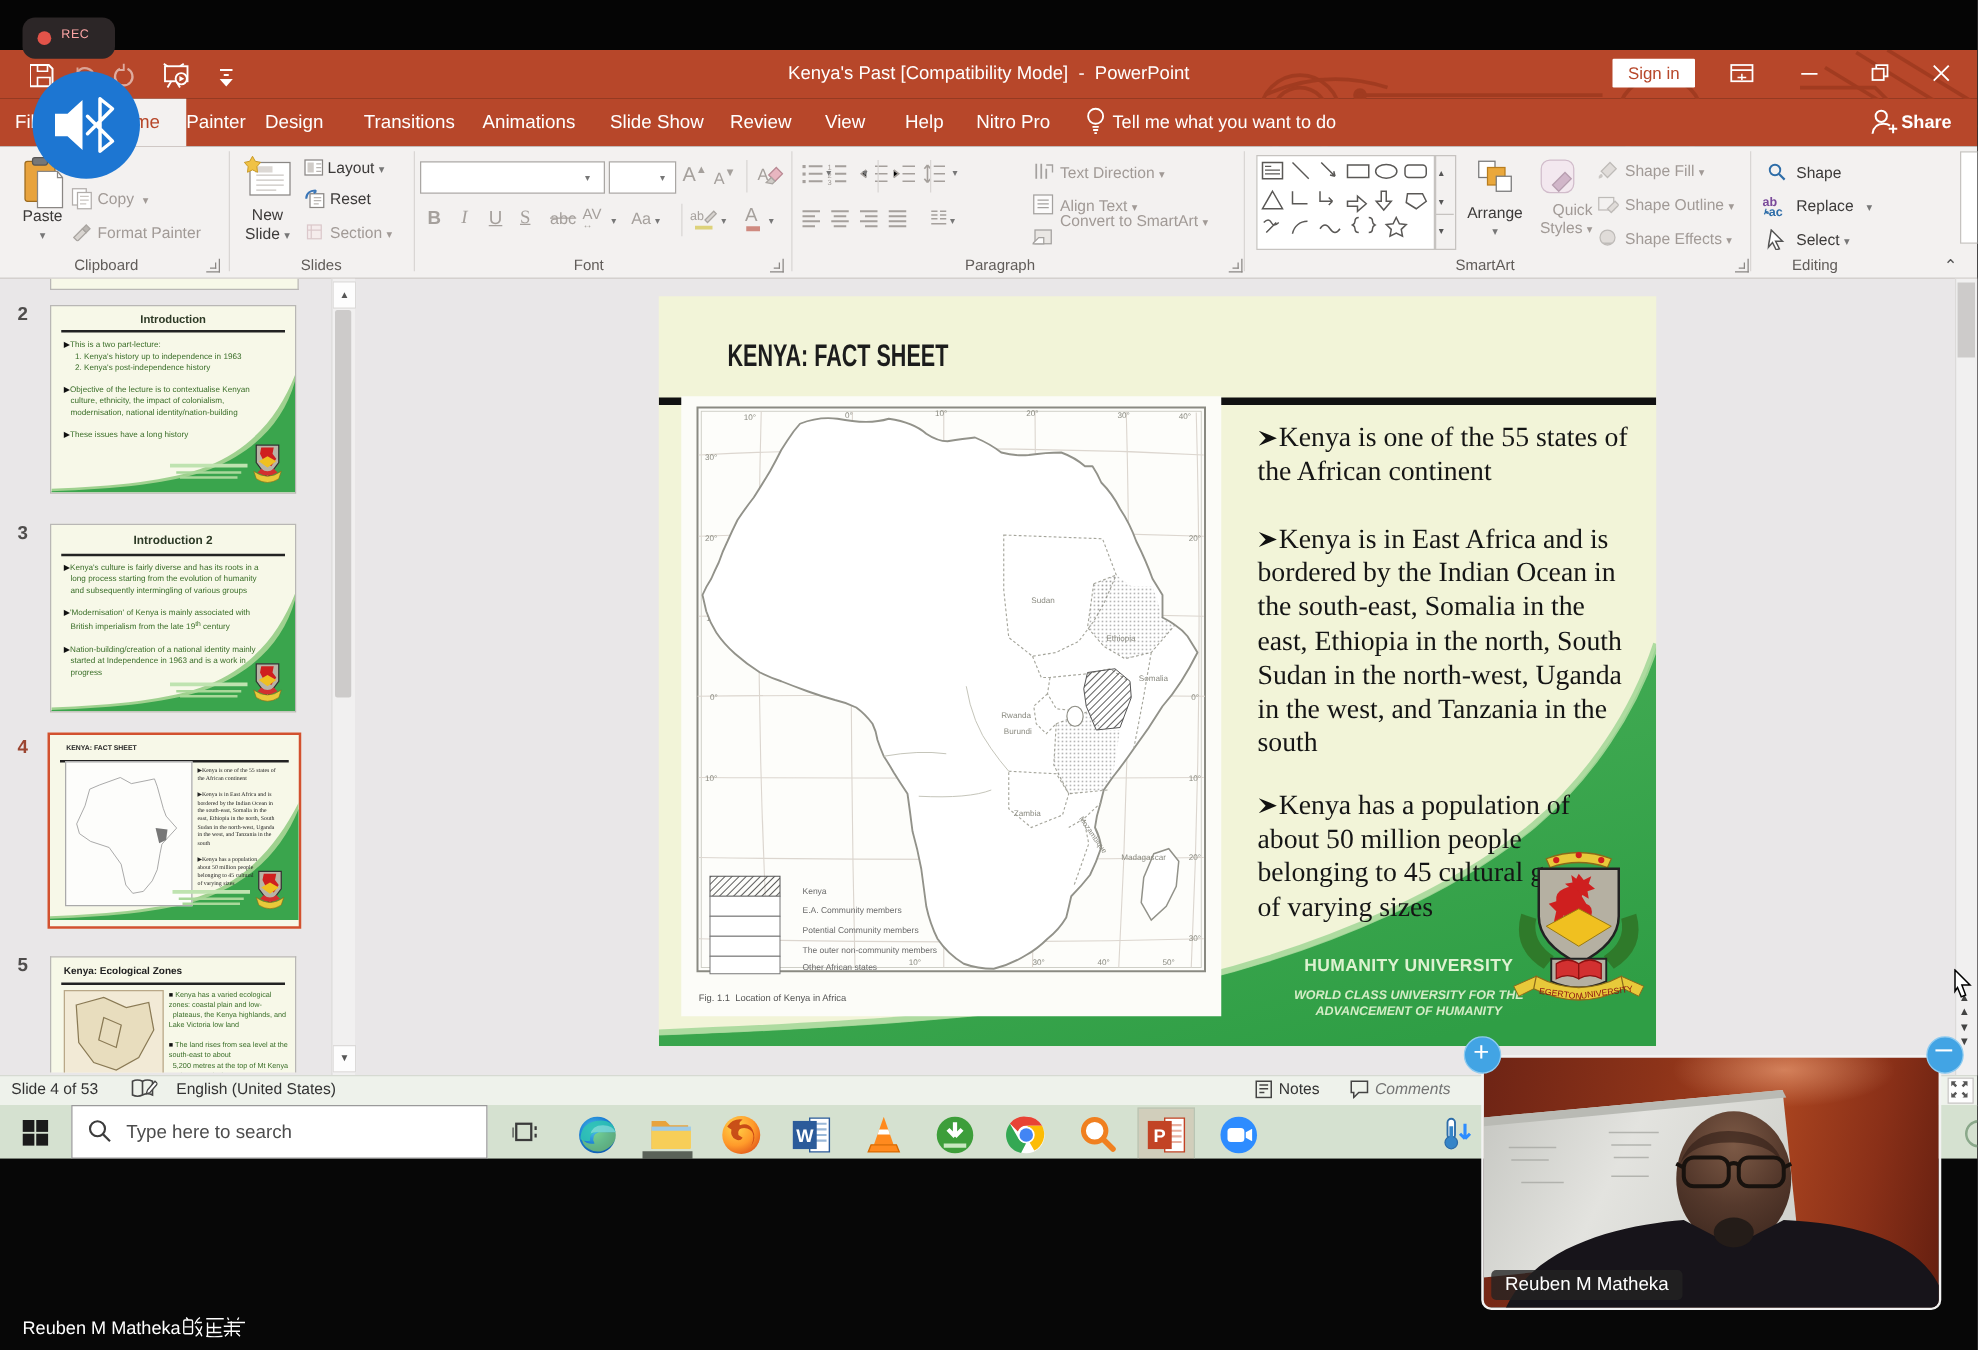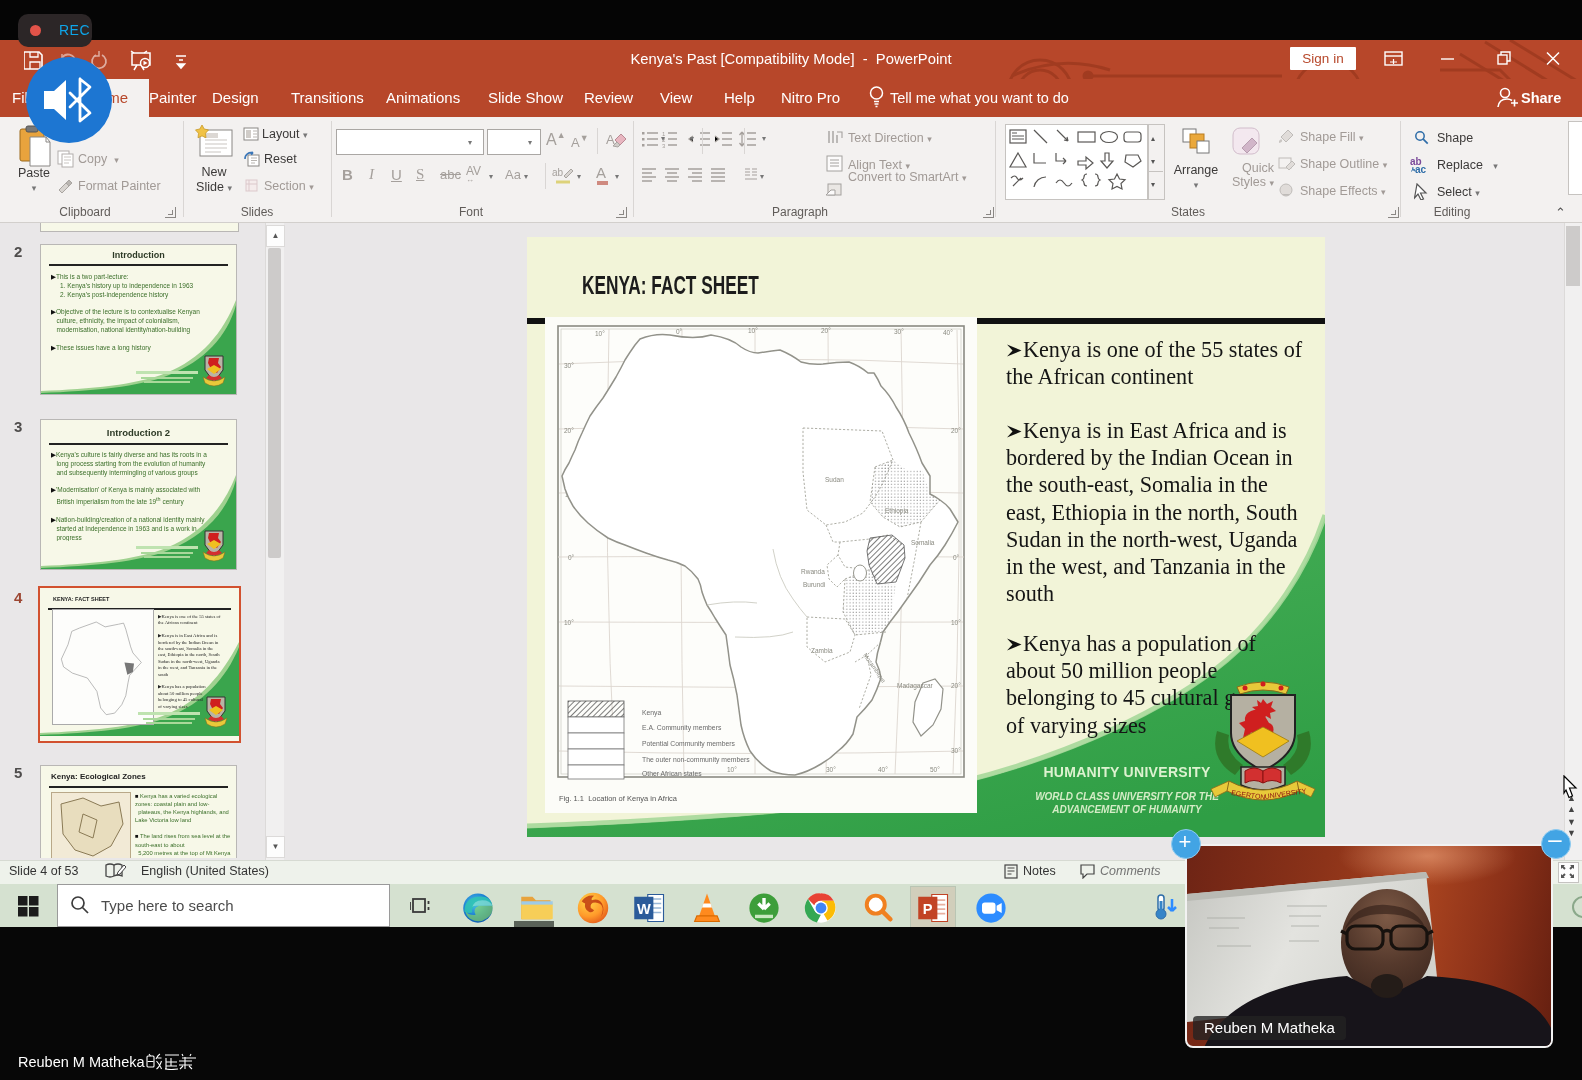--- a/index.html
+++ b/index.html
@@ -313,21 +313,21 @@
   <svg class="a" style="left:1278px;top:155px;" width="17" height="16" viewBox="0 0 17 16" opacity="0.7">
     <rect x="1" y="3" width="12" height="10" fill="none" stroke="#a9a5a1"></rect>
     <path d="M8 12 l6 -6 l3 3 l-6 6 z" fill="#d8d4d0" stroke="#a9a5a1"></path>
   </svg>
   <div class="a ribtxt gry" style="left:1300px;top:157px;">Shape Outline <span style="font-size:9px;">▾</span></div>
   <svg class="a" style="left:1278px;top:182px;" width="17" height="16" viewBox="0 0 17 16" opacity="0.7">
     <circle cx="8" cy="8" r="6" fill="#d8d4d0" stroke="#a9a5a1"></circle>
     <path d="M4 12 a6 6 0 0 0 8 0 z" fill="#a9a5a1"></path>
   </svg>
   <div class="a ribtxt gry" style="left:1300px;top:184px;">Shape Effects <span style="font-size:9px;">▾</span></div>
-  <div class="glabel" style="left:1143px;width:90px;">States</div>
+  <div class="glabel" style="left:1143px;width:90px;">SmartArt</div>
   <div class="dlg" style="left:1388px;"></div>
   <div class="sep" style="left:1400px;"></div>
 
   <svg class="a" style="left:1413px;top:129px;" width="18" height="18" viewBox="0 0 18 18">
     <circle cx="7" cy="7" r="4.2" fill="none" stroke="#2e6da8" stroke-width="1.5"></circle>
     <path d="M10.2 10.2 l4.5 4.5" stroke="#2e6da8" stroke-width="1.7"></path>
   </svg>
   <div class="a ribtxt" style="left:1437px;top:131px;">Shape</div>
   <svg class="a" style="left:1410px;top:156px;" width="22" height="18" viewBox="0 0 22 18">
     <text x="0" y="9" font-size="10" font-weight="bold" fill="#7a4a9a" font-family="Liberation Sans">ab</text>
@@ -824,21 +824,21 @@
     <div class="a" style="left:6px;bottom:6px;background:rgba(35,35,35,0.78);color:#fff;font-size:15px;padding:3px 11px 4px;border-radius:4px;">Reuben M Matheka</div>
   </div>
 
   <div class="a" style="left:1171px;top:829px;width:28px;height:28px;border-radius:50%;background:#42a4e4;border:1.5px solid #8ecbf0;"></div>
   <div class="a wt" style="left:1171px;top:829px;width:28px;height:26px;text-align:center;font-size:22px;line-height:26px;">+</div>
   <div class="a" style="left:1541px;top:829px;width:28px;height:28px;border-radius:50%;background:#42a4e4;border:1.5px solid #8ecbf0;"></div>
   <div class="a wt" style="left:1541px;top:827px;width:28px;height:26px;text-align:center;font-size:24px;line-height:24px;">–</div>
 
   <div class="a" style="left:18px;top:14px;width:74px;height:33px;background:#2c2627;border-radius:10px;"></div>
   <div class="a" style="left:30px;top:25px;width:11px;height:11px;border-radius:50%;background:#e25349;"></div>
-  <div class="a" style="left:59px;top:22px;font-size:14px;color:#0ea5e9;letter-spacing:0.5px;">REC</div>
+  <div class="a" style="left:49px;top:22px;font-size:10px;color:#fca5a5;letter-spacing:0.5px;">REC</div>
 
   <div class="a" style="left:26px;top:57px;width:86px;height:86px;border-radius:50%;background:#1d76d2;"></div>
   <svg class="a" style="left:42px;top:73px;" width="56" height="54" viewBox="0 0 56 54">
     <path d="M2 18 h10 l12 -11 v40 l-12 -11 h-10 z" fill="#fff"></path>
     <g stroke="#fff" stroke-width="2.8" fill="none" stroke-linejoin="round" stroke-linecap="round">
       <path d="M38 6 v42 M38 6 l10 8 L28 34 M38 48 l10 -8 L28 20"></path>
     </g>
   </svg>
 </div>
 

